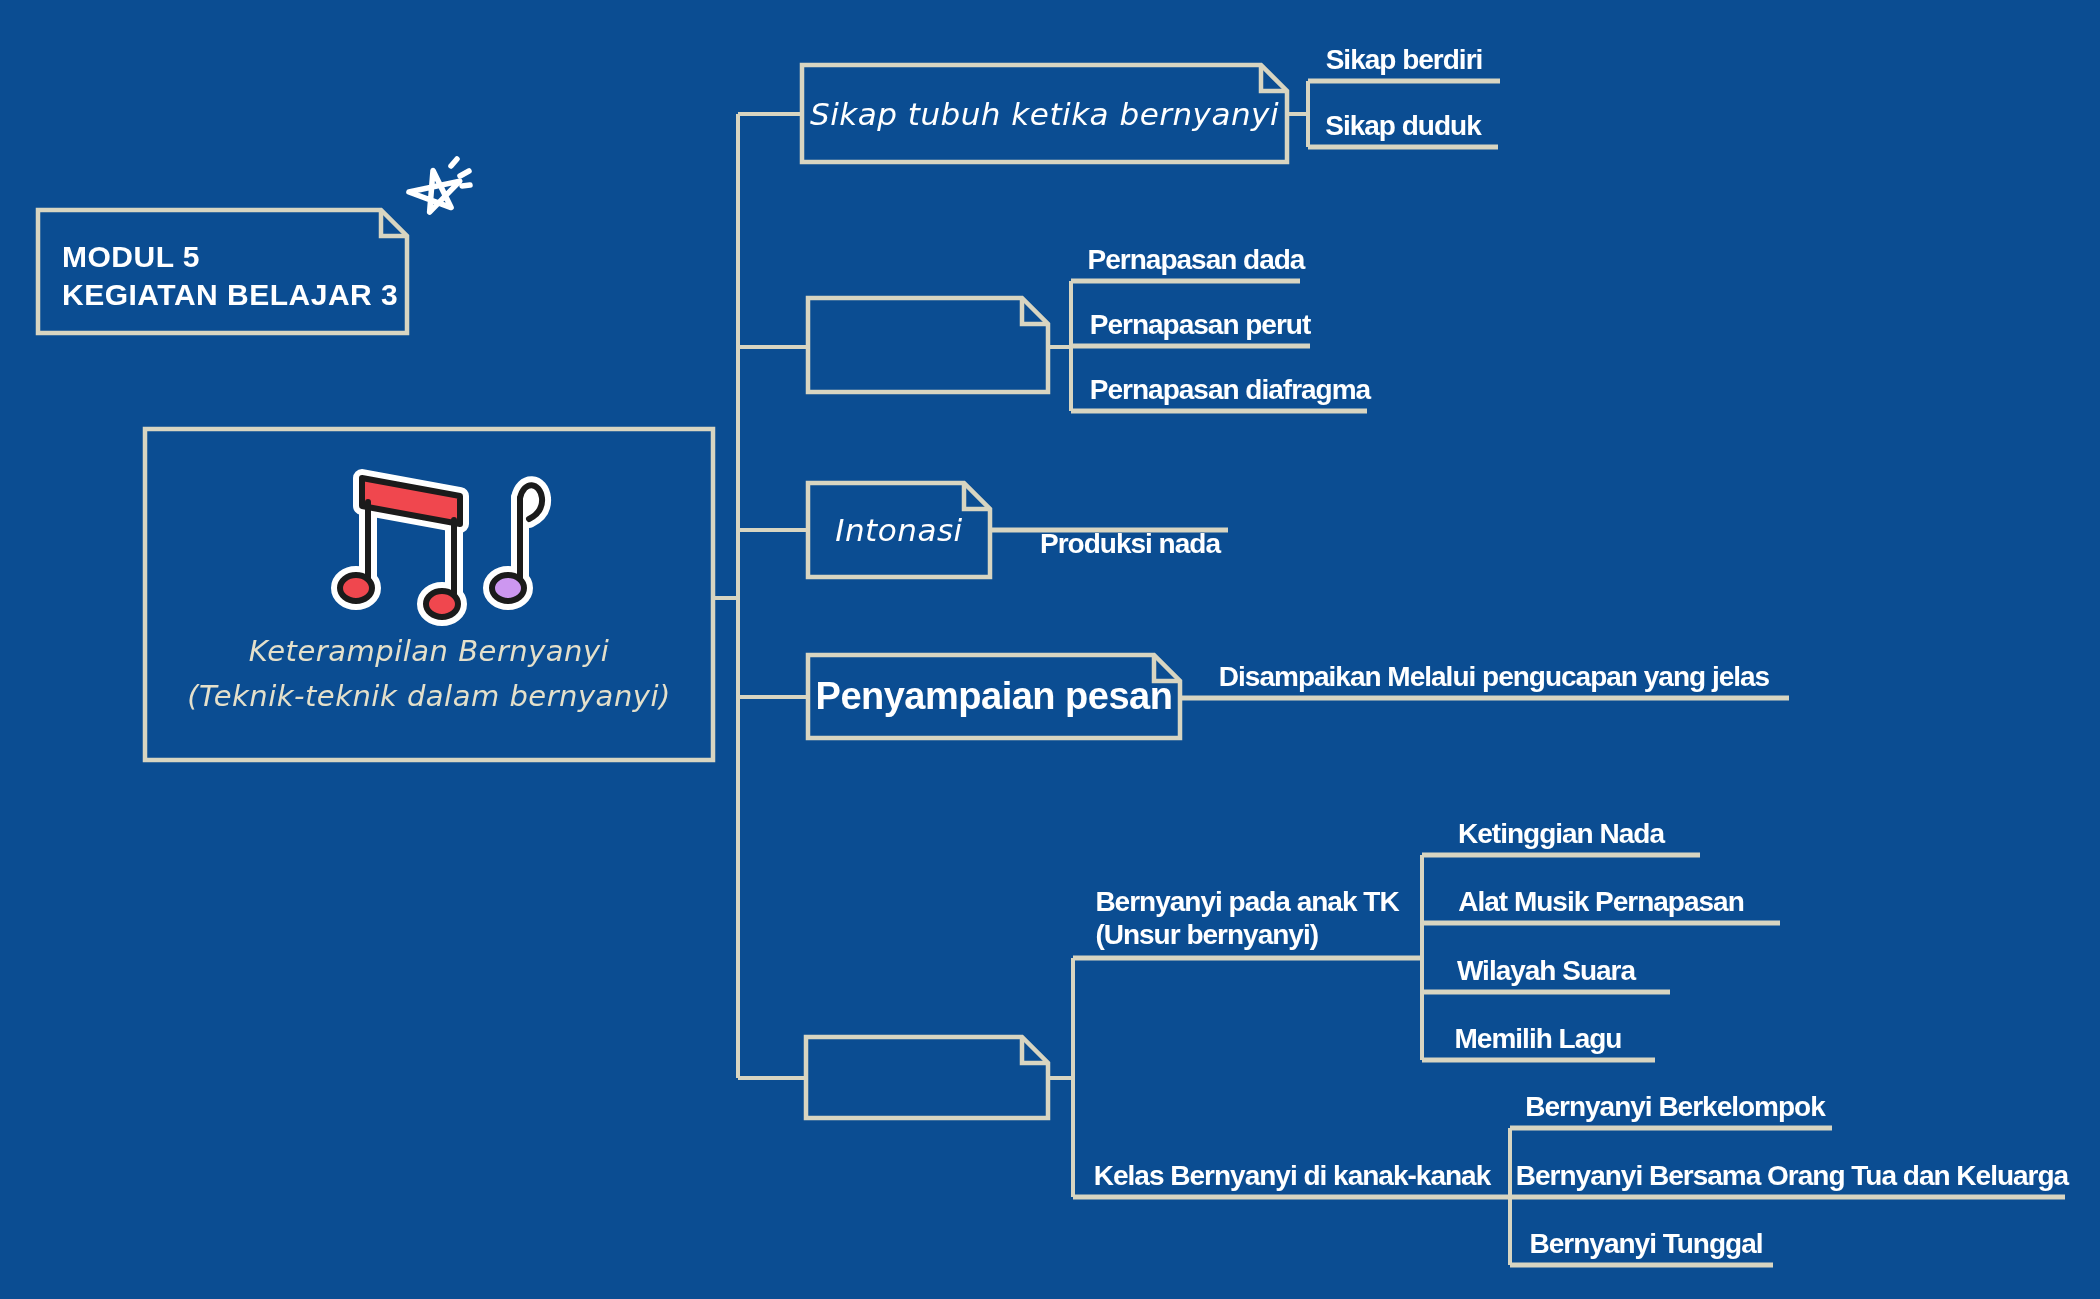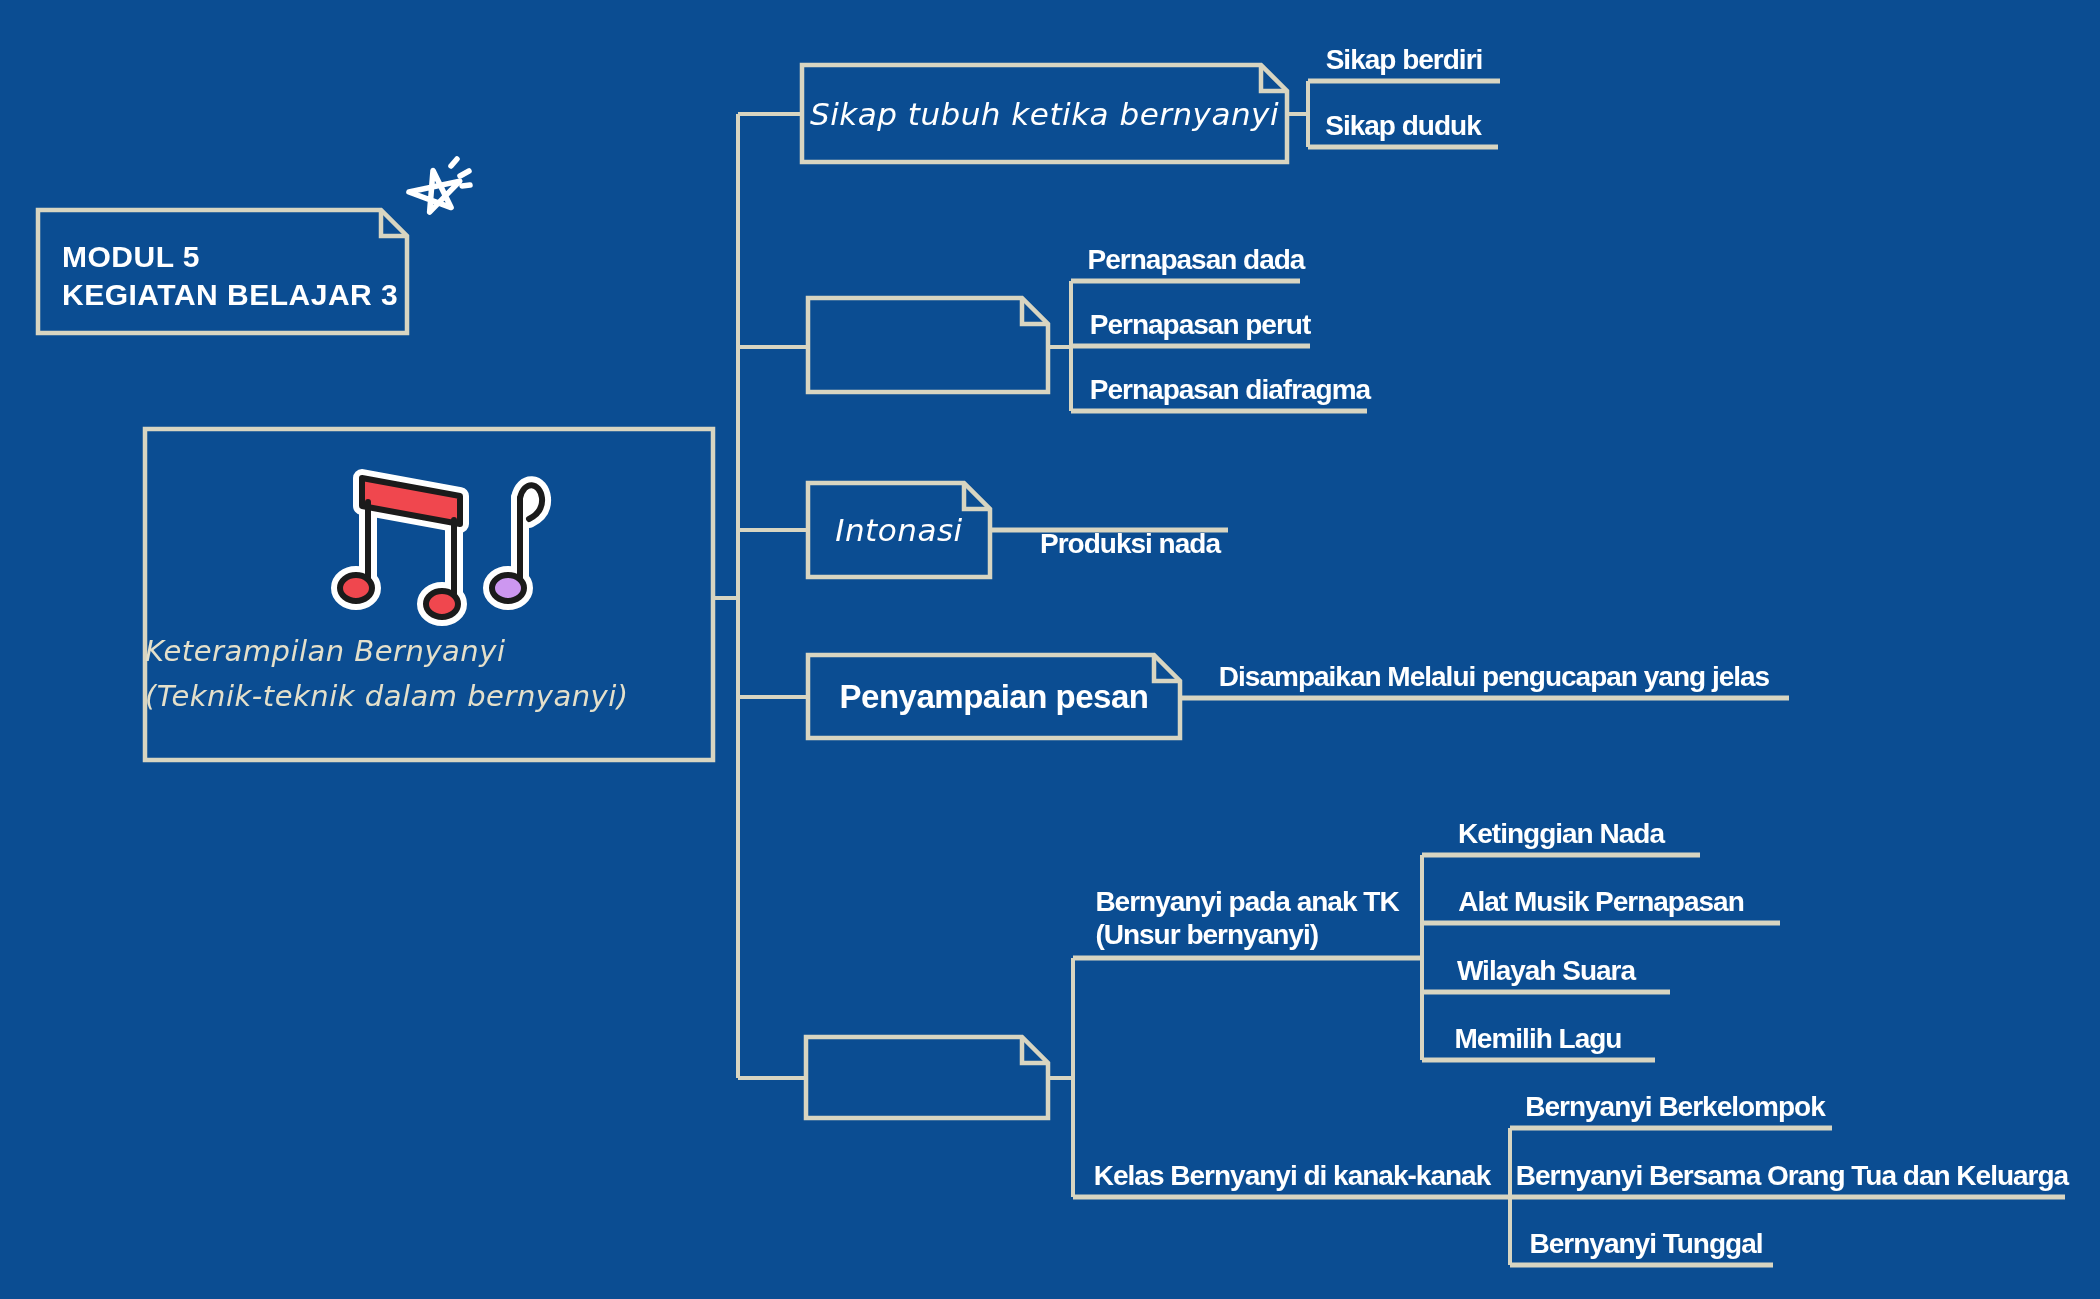--- a/index.html
+++ b/index.html
@@ -3,28 +3,28 @@
 <meta charset="utf-8">
 <style>
   html,body{margin:0;padding:0;background:#0B4D92;}
   #canvas{position:relative;width:2100px;height:1299px;background:#0B4D92;overflow:hidden;
           font-family:"Liberation Sans",sans-serif;}
   #wires{position:absolute;left:0;top:0;}
   .abs{position:absolute;}
   .box-label-wrap{position:absolute;display:flex;align-items:center;justify-content:center;}
   .script-label{font-family:"DejaVu Sans",sans-serif;font-style:italic;font-weight:500;
                 font-size:31px;color:#FFFFFF;white-space:nowrap;letter-spacing:.5px;}
-  .sans-label{font-family:"Liberation Sans",sans-serif;font-weight:600;font-size:33px;
+  .sans-label{font-family:"Liberation Sans",sans-serif;font-weight:600;font-size:38px;
               color:#FFFFFF;white-space:nowrap;letter-spacing:-.5px;}
   .leaf{position:absolute;transform:translateX(-50%);white-space:nowrap;color:#FFFFFF;
         font-family:"Liberation Sans",sans-serif;font-weight:700;font-size:28px;
         letter-spacing:-1px;text-align:left;line-height:33px;}
   .modul-text{position:absolute;left:62px;top:238px;color:#FFFFFF;font-weight:600;
               font-size:30px;line-height:38px;letter-spacing:.5px;white-space:nowrap;}
-  .root-line{position:absolute;left:145px;width:568px;text-align:left;color:#E4E0CB;
+  .root-line{position:absolute;left:145px;width:568px;text-align:center;color:#E4E0CB;
              font-family:"DejaVu Sans",sans-serif;font-style:italic;font-size:29px;
              white-space:nowrap;letter-spacing:.5px;}
 </style>
 </head>
 <body>
 
 <div id="canvas">
 
   <svg id="wires" width="2100" height="1299" viewBox="0 0 2100 1299">
     <g stroke="#D8D5C1" stroke-width="4" fill="none">

